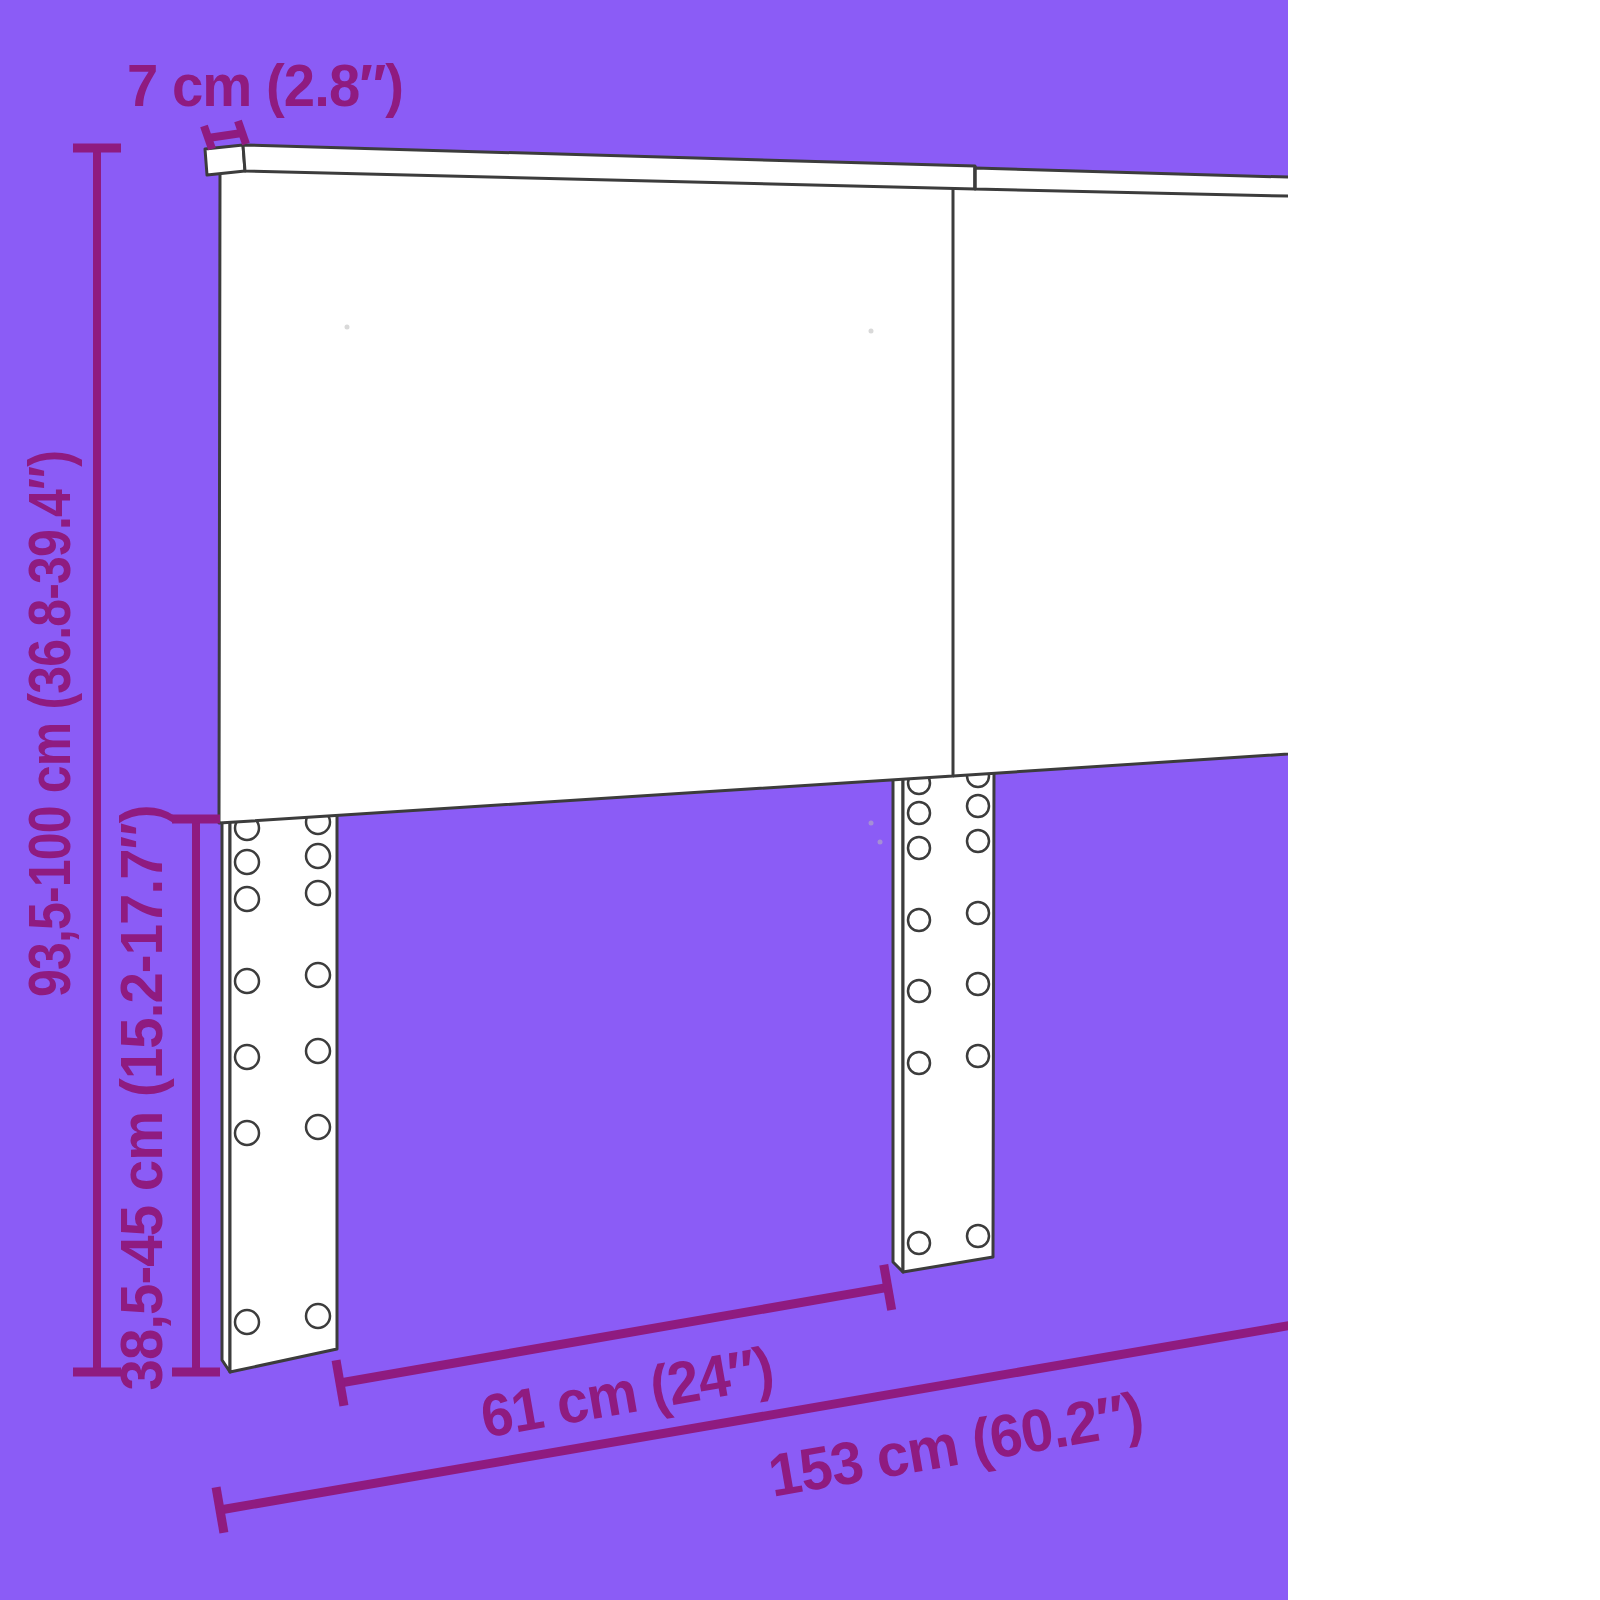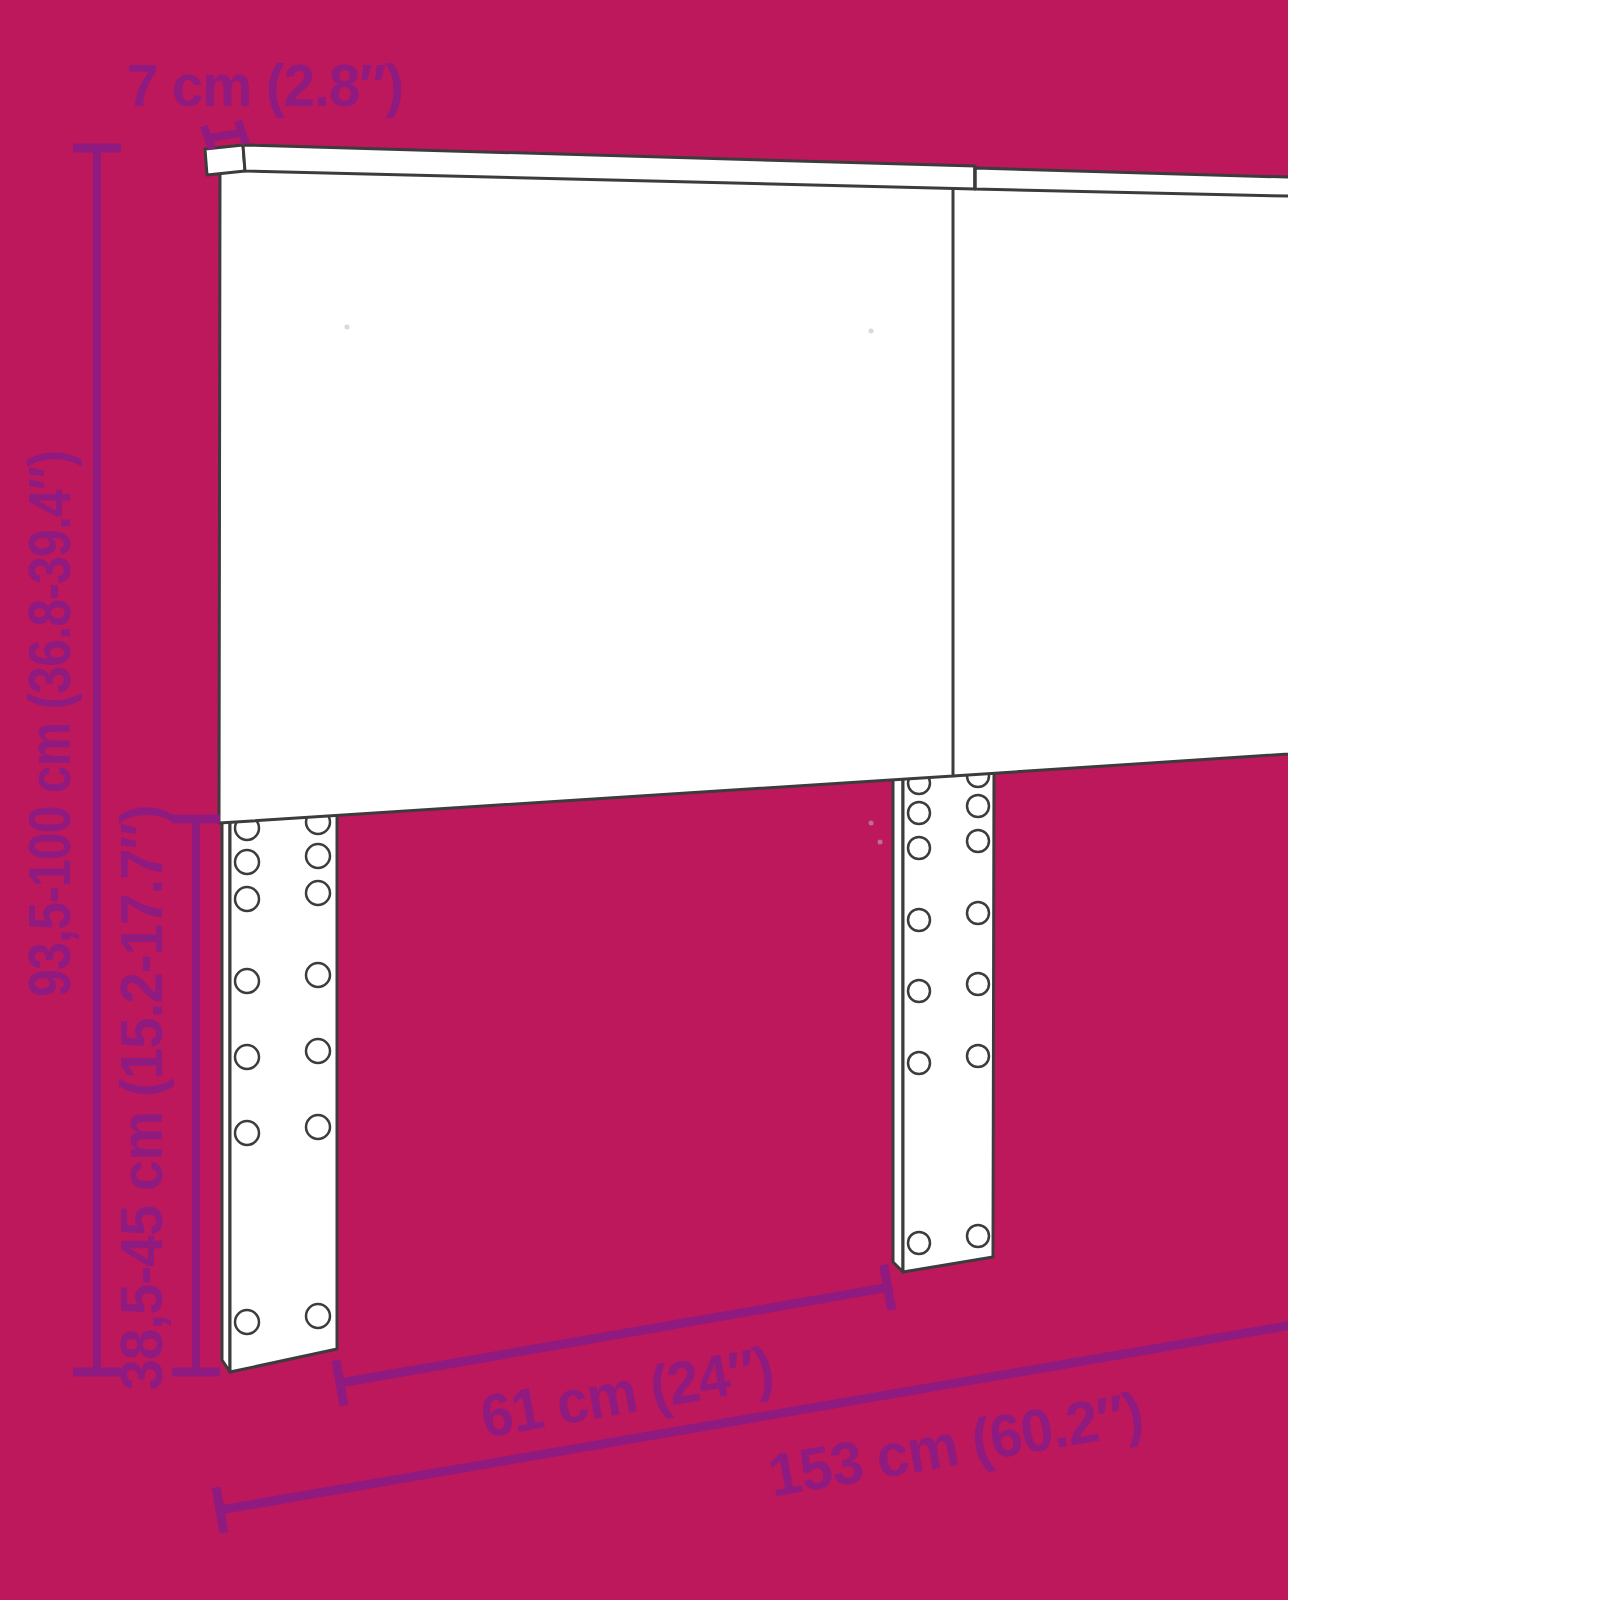--- a/index.html
+++ b/index.html
@@ -1,18 +1,18 @@
 <!DOCTYPE html>
 <html><head>
 <meta charset="utf-8">
 <style>
   html, body { margin: 0; padding: 0; background: #ffffff; }
   .stage {
     width: 1288px; height: 1600px; position: relative;
-    background: #be185d; overflow: hidden;
+    background: #8b5cf6; overflow: hidden;
     font-family: "Liberation Sans", sans-serif;
   }
   svg { display: block; }
   .outline   { fill: #ffffff; stroke: #3c3c3c; stroke-width: 3; stroke-linejoin: round; }
   .edge      { fill: none;    stroke: #3c3c3c; stroke-width: 3; stroke-linejoin: round; }
   .fillonly  { fill: #ffffff; stroke: none; }
   .hole      { fill: #ffffff; stroke: #3c3c3c; stroke-width: 2.5; }
   .dim       { stroke: #8f1b80; stroke-width: 9; fill: none; stroke-linecap: butt; }
   .dim-thin  { stroke: #8f1b80; stroke-width: 8; fill: none; stroke-linecap: butt; }
   .dim-label {

